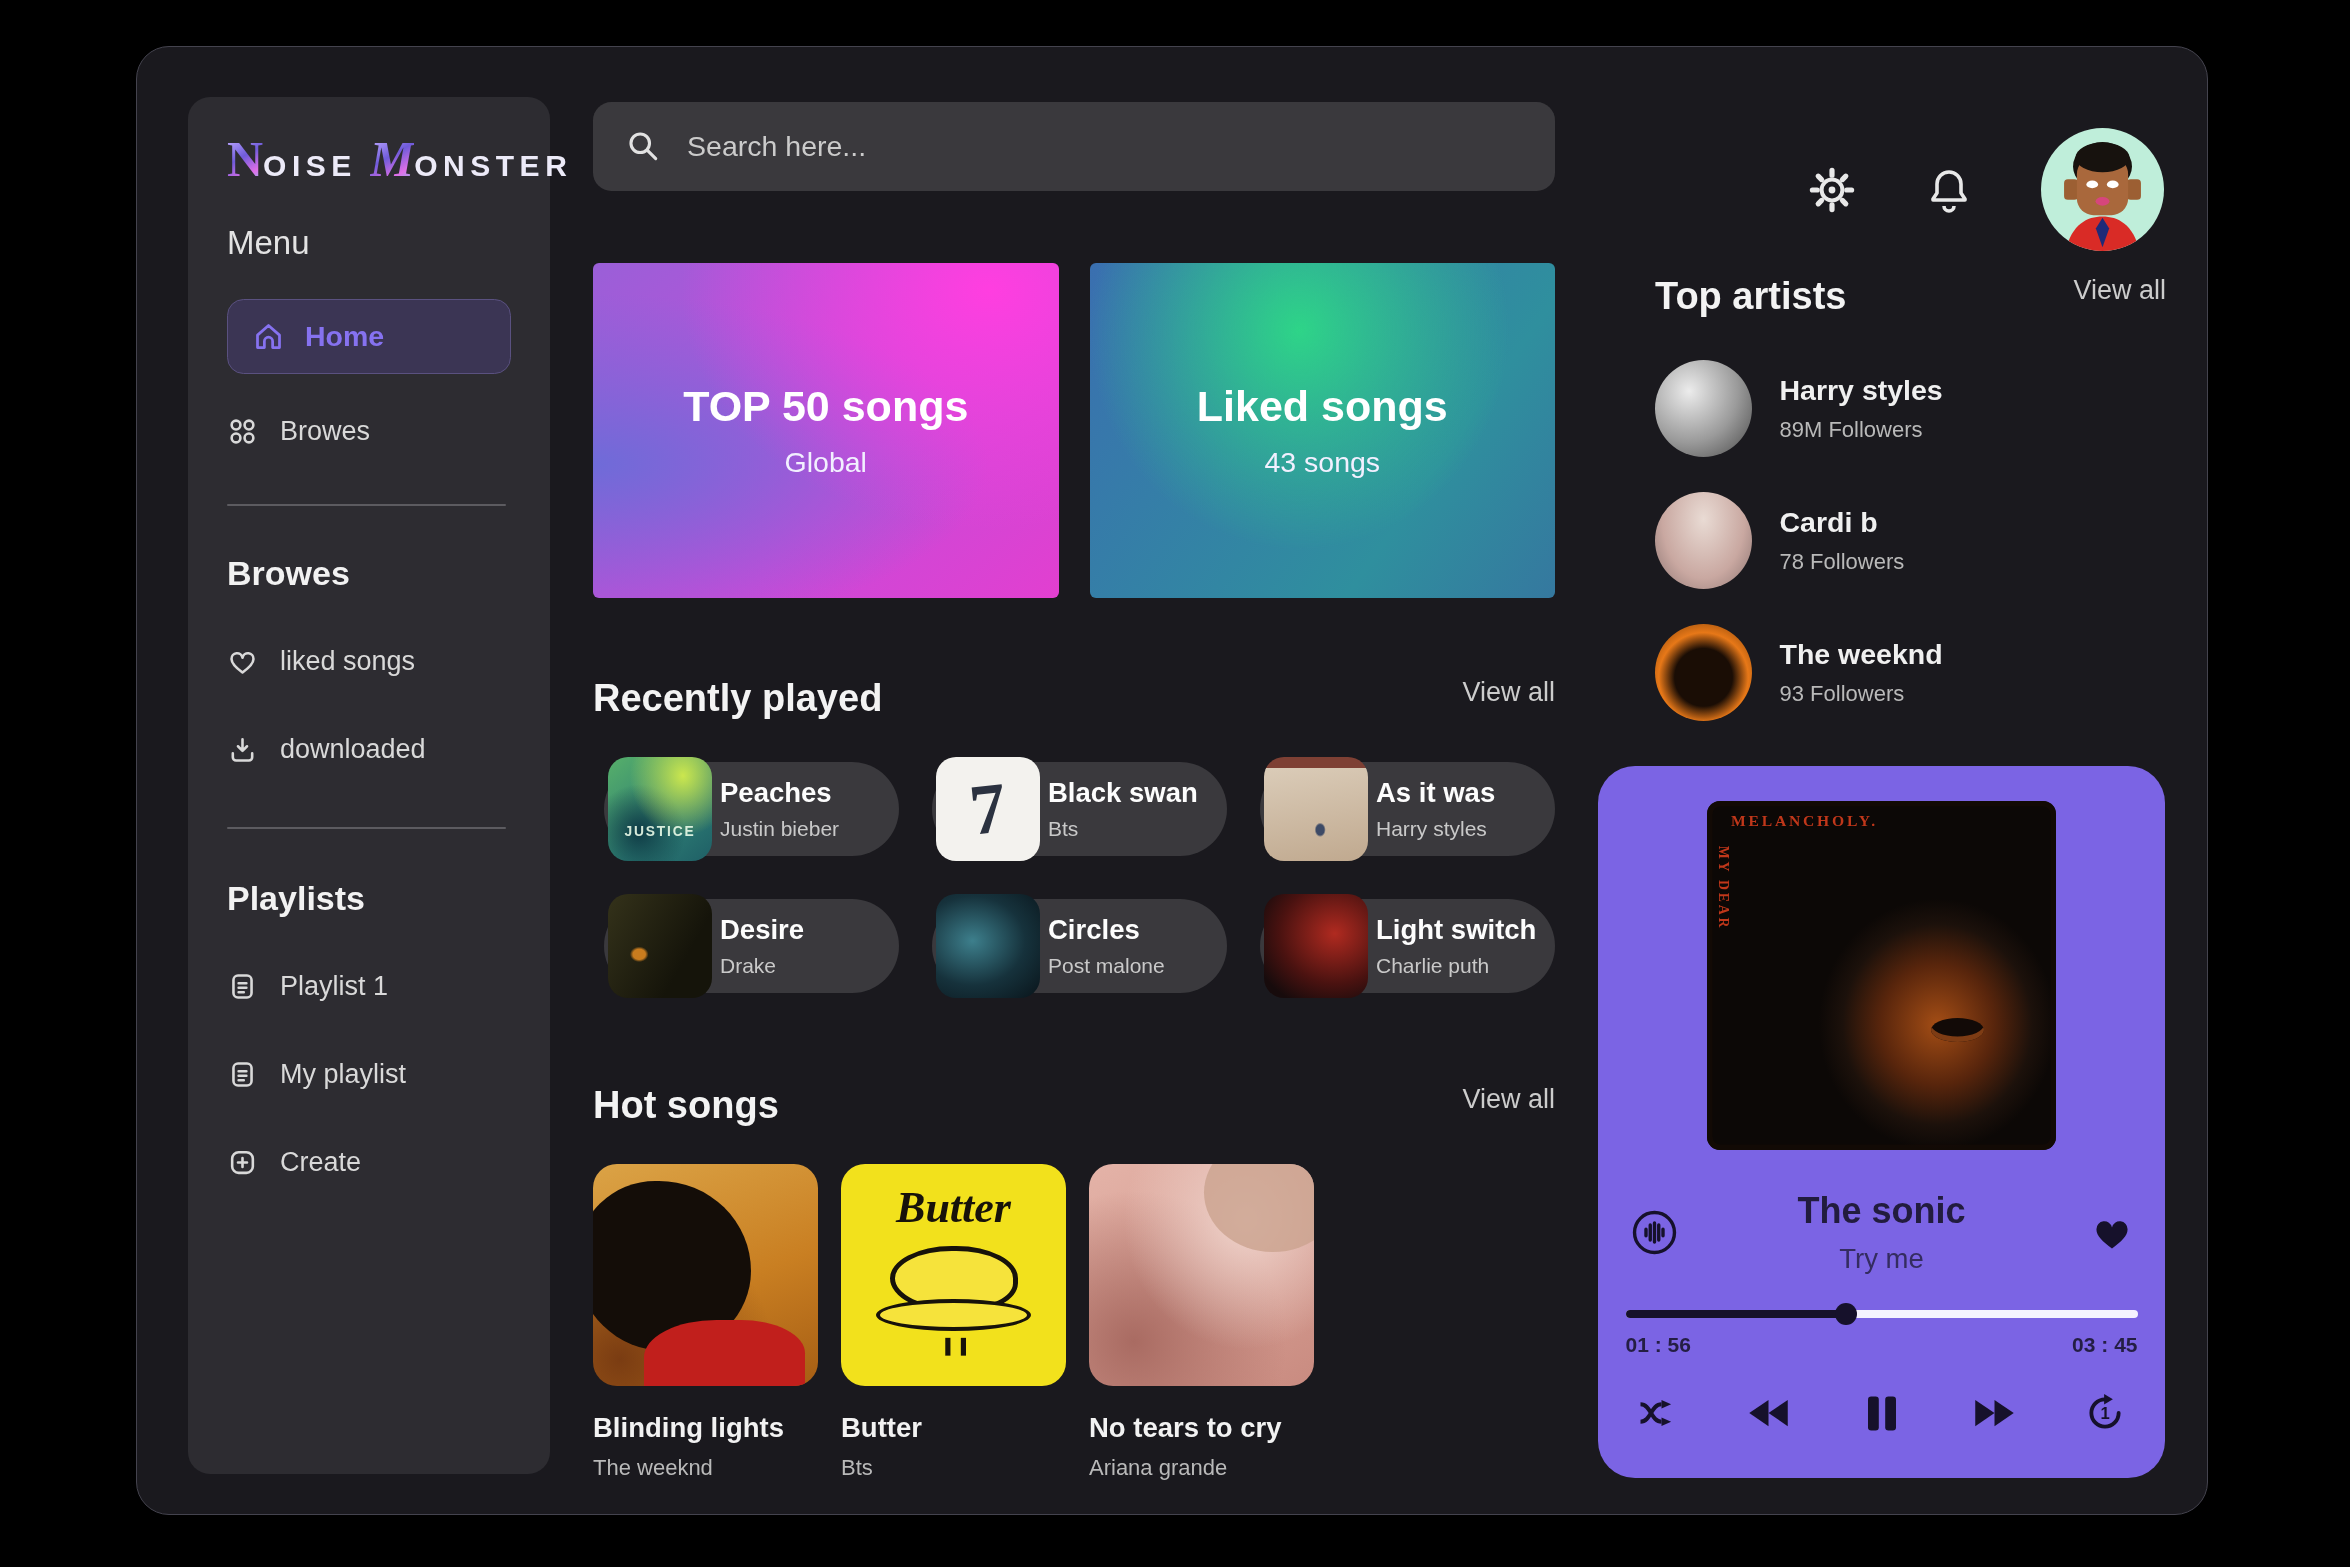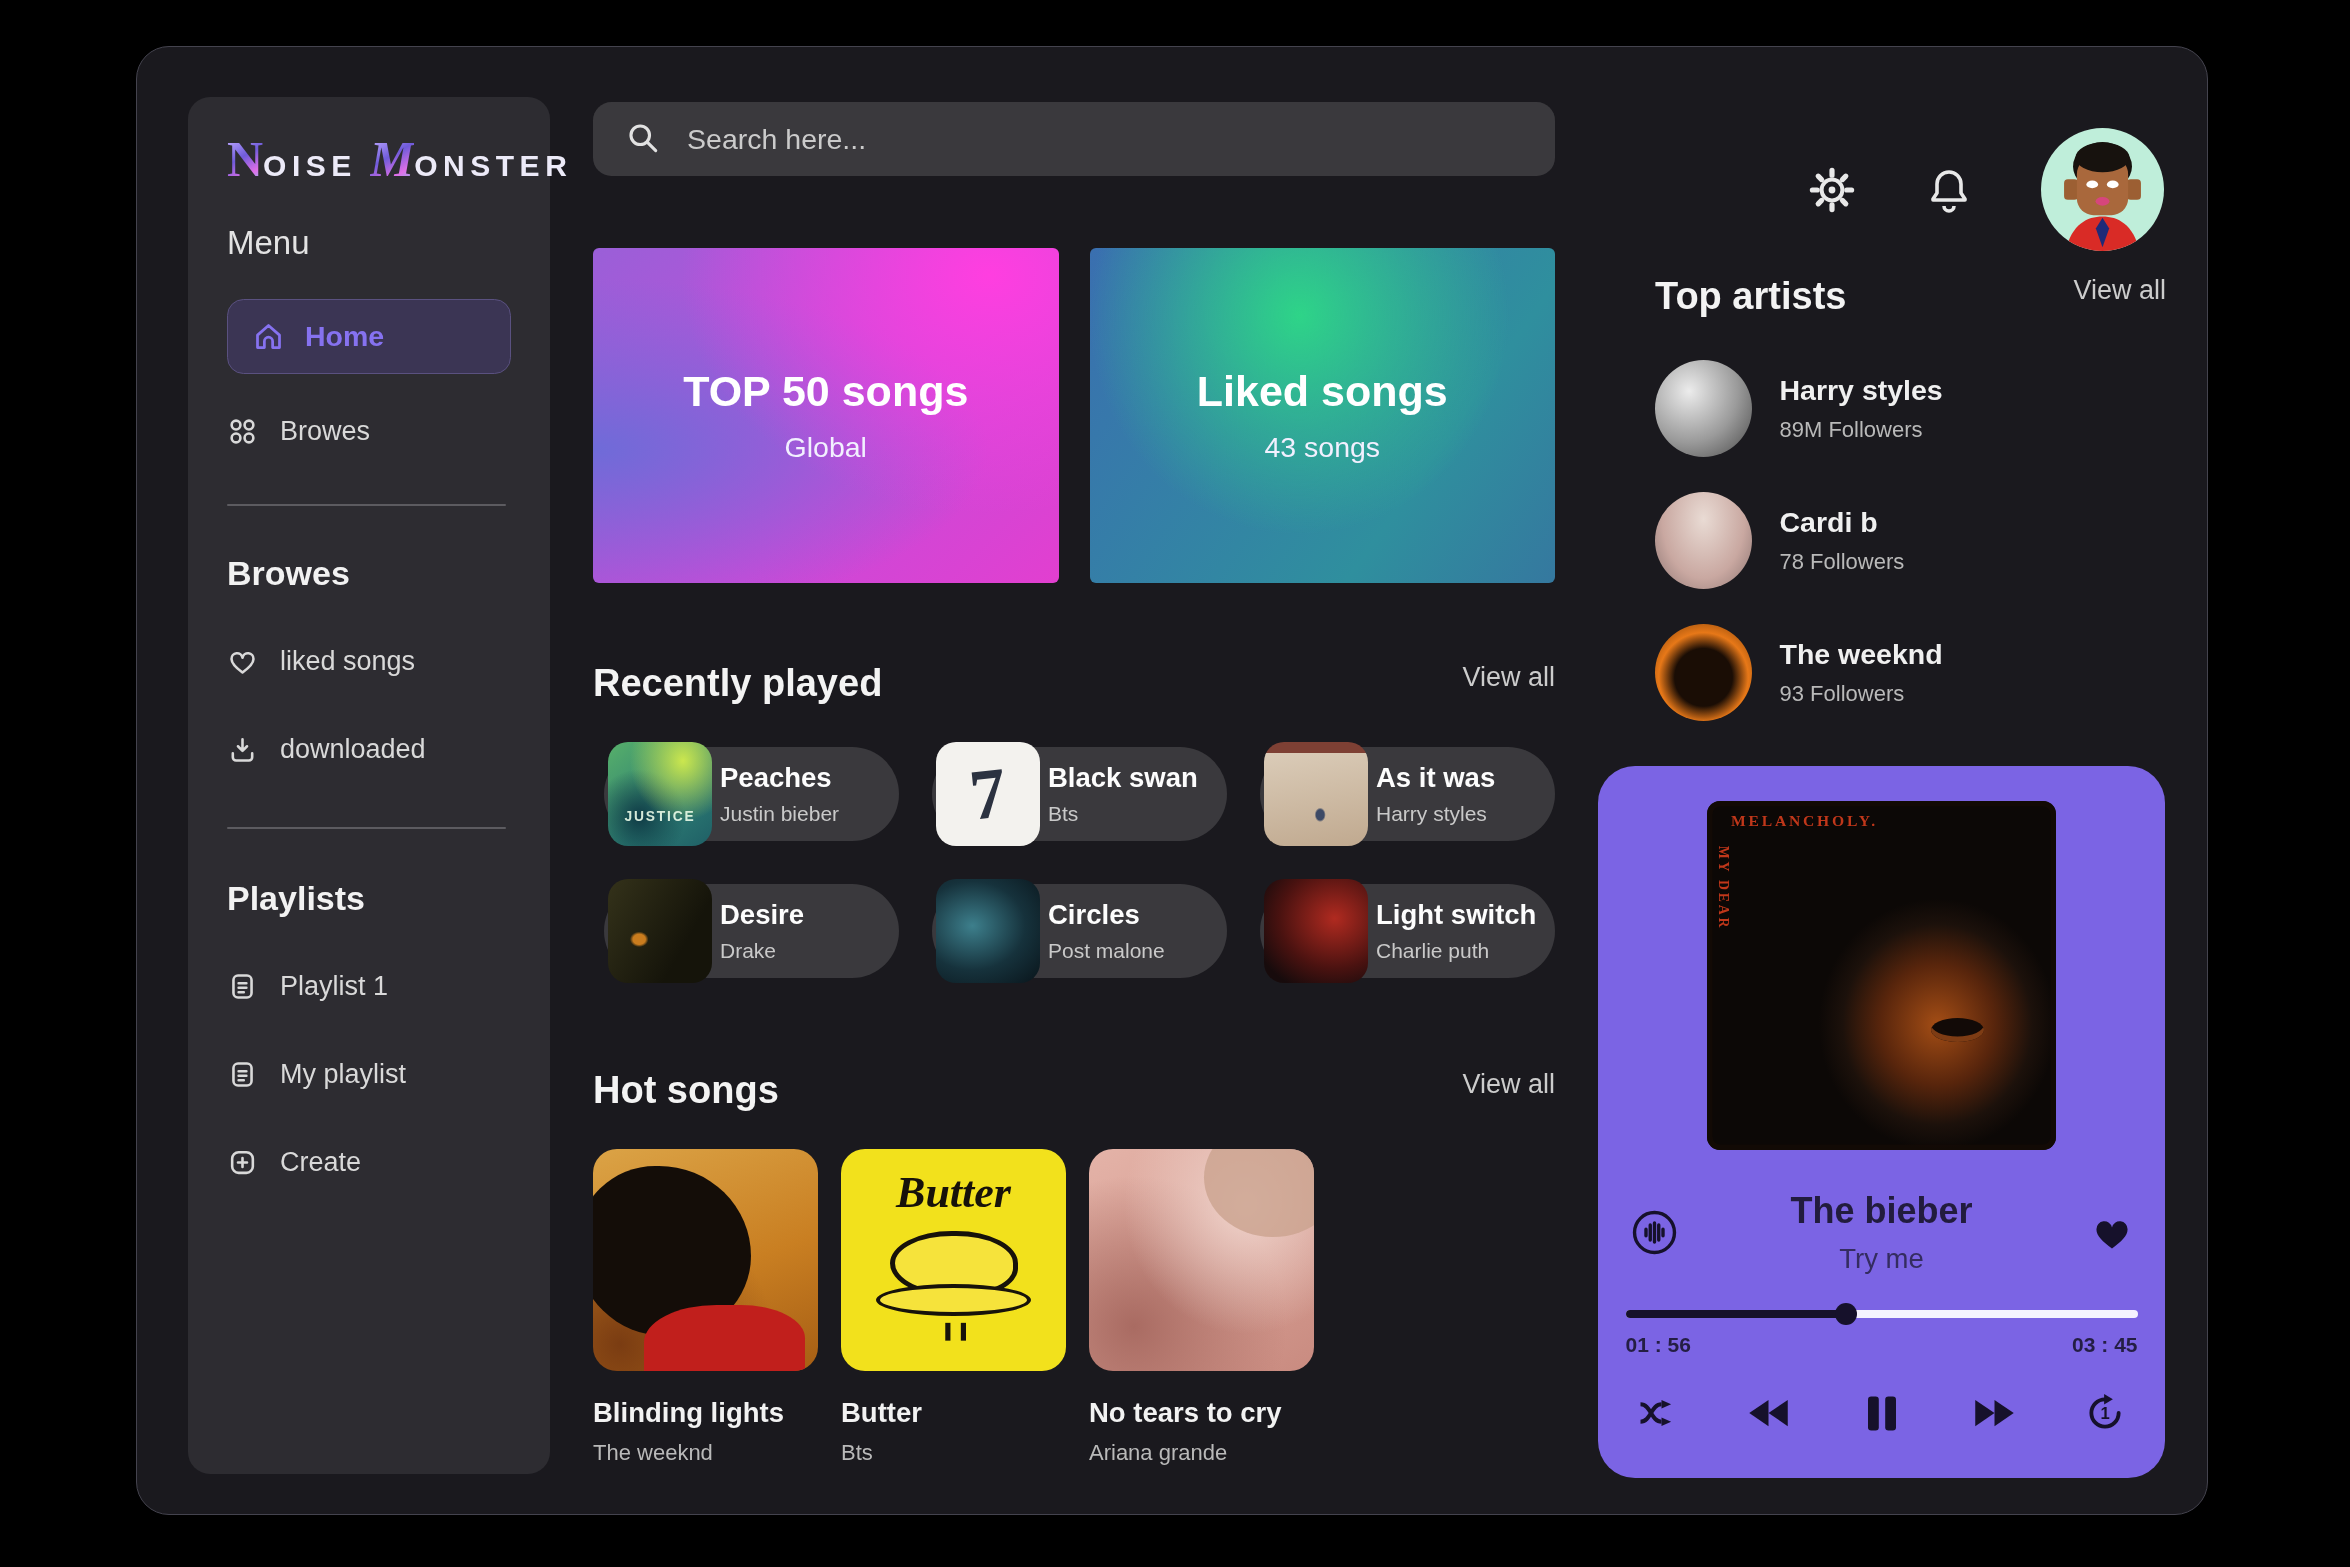--- a/index.html
+++ b/index.html
@@ -24,21 +24,21 @@
   .home-btn{margin-top:37px;height:75px;border-radius:16.5px;background:#3b3554;border:1.8px solid #5a5180;
             display:flex;align-items:center;gap:20px;padding:0 24px;color:#8672f0;
             font-size:28.5px;font-weight:700;box-sizing:border-box;cursor:pointer;}
   .s-item{display:flex;align-items:center;gap:22px;color:#d9d9d9;font-size:27px;cursor:pointer;}
   .s-item .ic{width:31px;height:31px;color:#d9d9d9;flex:0 0 auto;}
   .divider{height:1.8px;background:#5c5b60;border-radius:1.8px;margin-right:5.5px;}
   .side-head{font-size:34px;font-weight:600;color:#f2f2f2;}
 
   
   .main{position:absolute;left:456px;top:55px;width:962px;}
-  .search{height:74px;background:#3a393d;border-radius:18.4px;display:flex;align-items:center;
+  .search{height:89px;background:#3a393d;border-radius:18.4px;display:flex;align-items:center;
           gap:24px;padding:16px 31px;box-sizing:border-box;}
   .search .ic{width:40px;height:40px;color:#e2e2e2;}
   .search input{background:transparent;border:none;outline:none;color:#e2e2e2;font-size:28.5px;
                 font-family:"Liberation Sans",sans-serif;width:100%;}
   .search input::placeholder{color:#cbcbcb;}
 
   .feature-row{margin-top:72px;display:flex;gap:31px;}
   .feature{width:466px;height:335px;border-radius:6px;display:flex;flex-direction:column;
            align-items:center;justify-content:center;cursor:pointer;}
   .feature.top50{background:
@@ -453,21 +453,21 @@
       </div>
 
       <div class="p-info">
         <span class="wave-btn">
           <svg viewBox="0 0 24 24" fill="none" stroke="currentColor" stroke-width="1.6">
               <circle cx="12" cy="12" r="9.4"></circle>
               <path d="M8 10.5 v3 M10 8.5 v7 M12 7.5 v9 M14 8.5 v7 M16 10.5 v3" stroke-linecap="round"></path>
             </svg>
         </span>
         <div class="p-titles">
-          <div class="p-artist">The bieber</div>
+          <div class="p-artist">The sonic</div>
           <div class="p-song">Try me</div>
         </div>
         <span class="p-like">
           <svg viewBox="0 0 24 24" fill="currentColor">
               <path d="M12 20.5 C7 16.8 3.5 13.7 3.5 10 a4.3 4.3 0 0 1 8.5 -1 a4.3 4.3 0 0 1 8.5 1 c0 3.7 -3.5 6.8 -8.5 10.5 Z"></path>
             </svg>
         </span>
       </div>
 
       <div class="p-bar">

